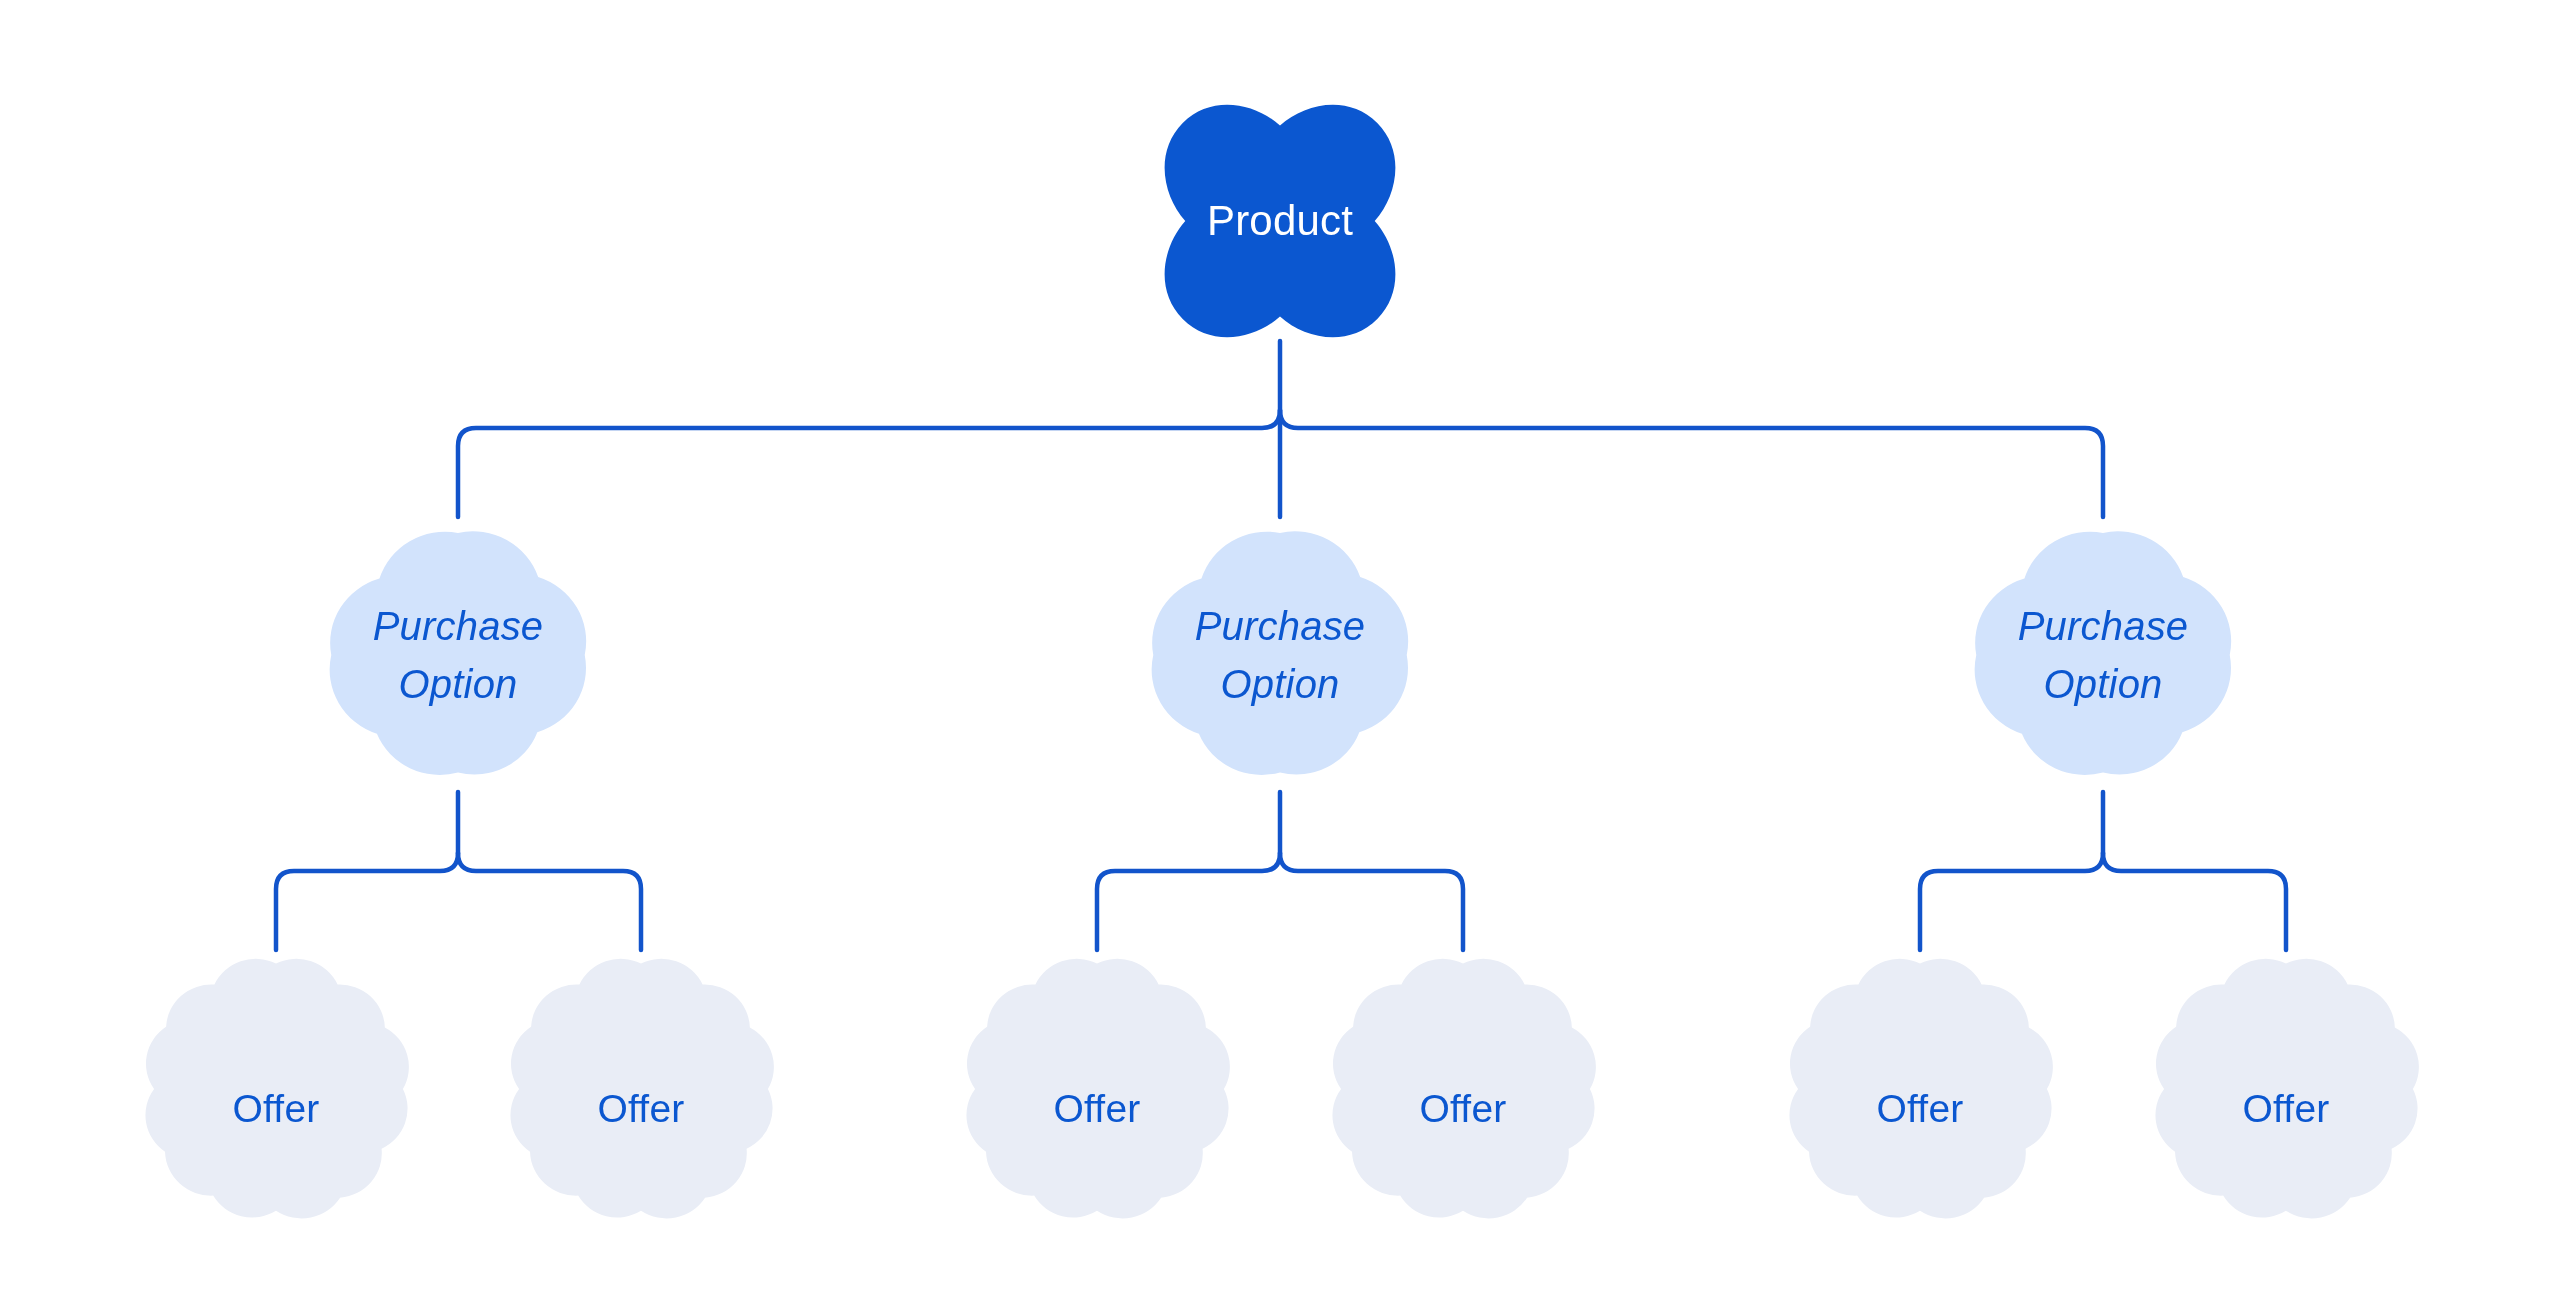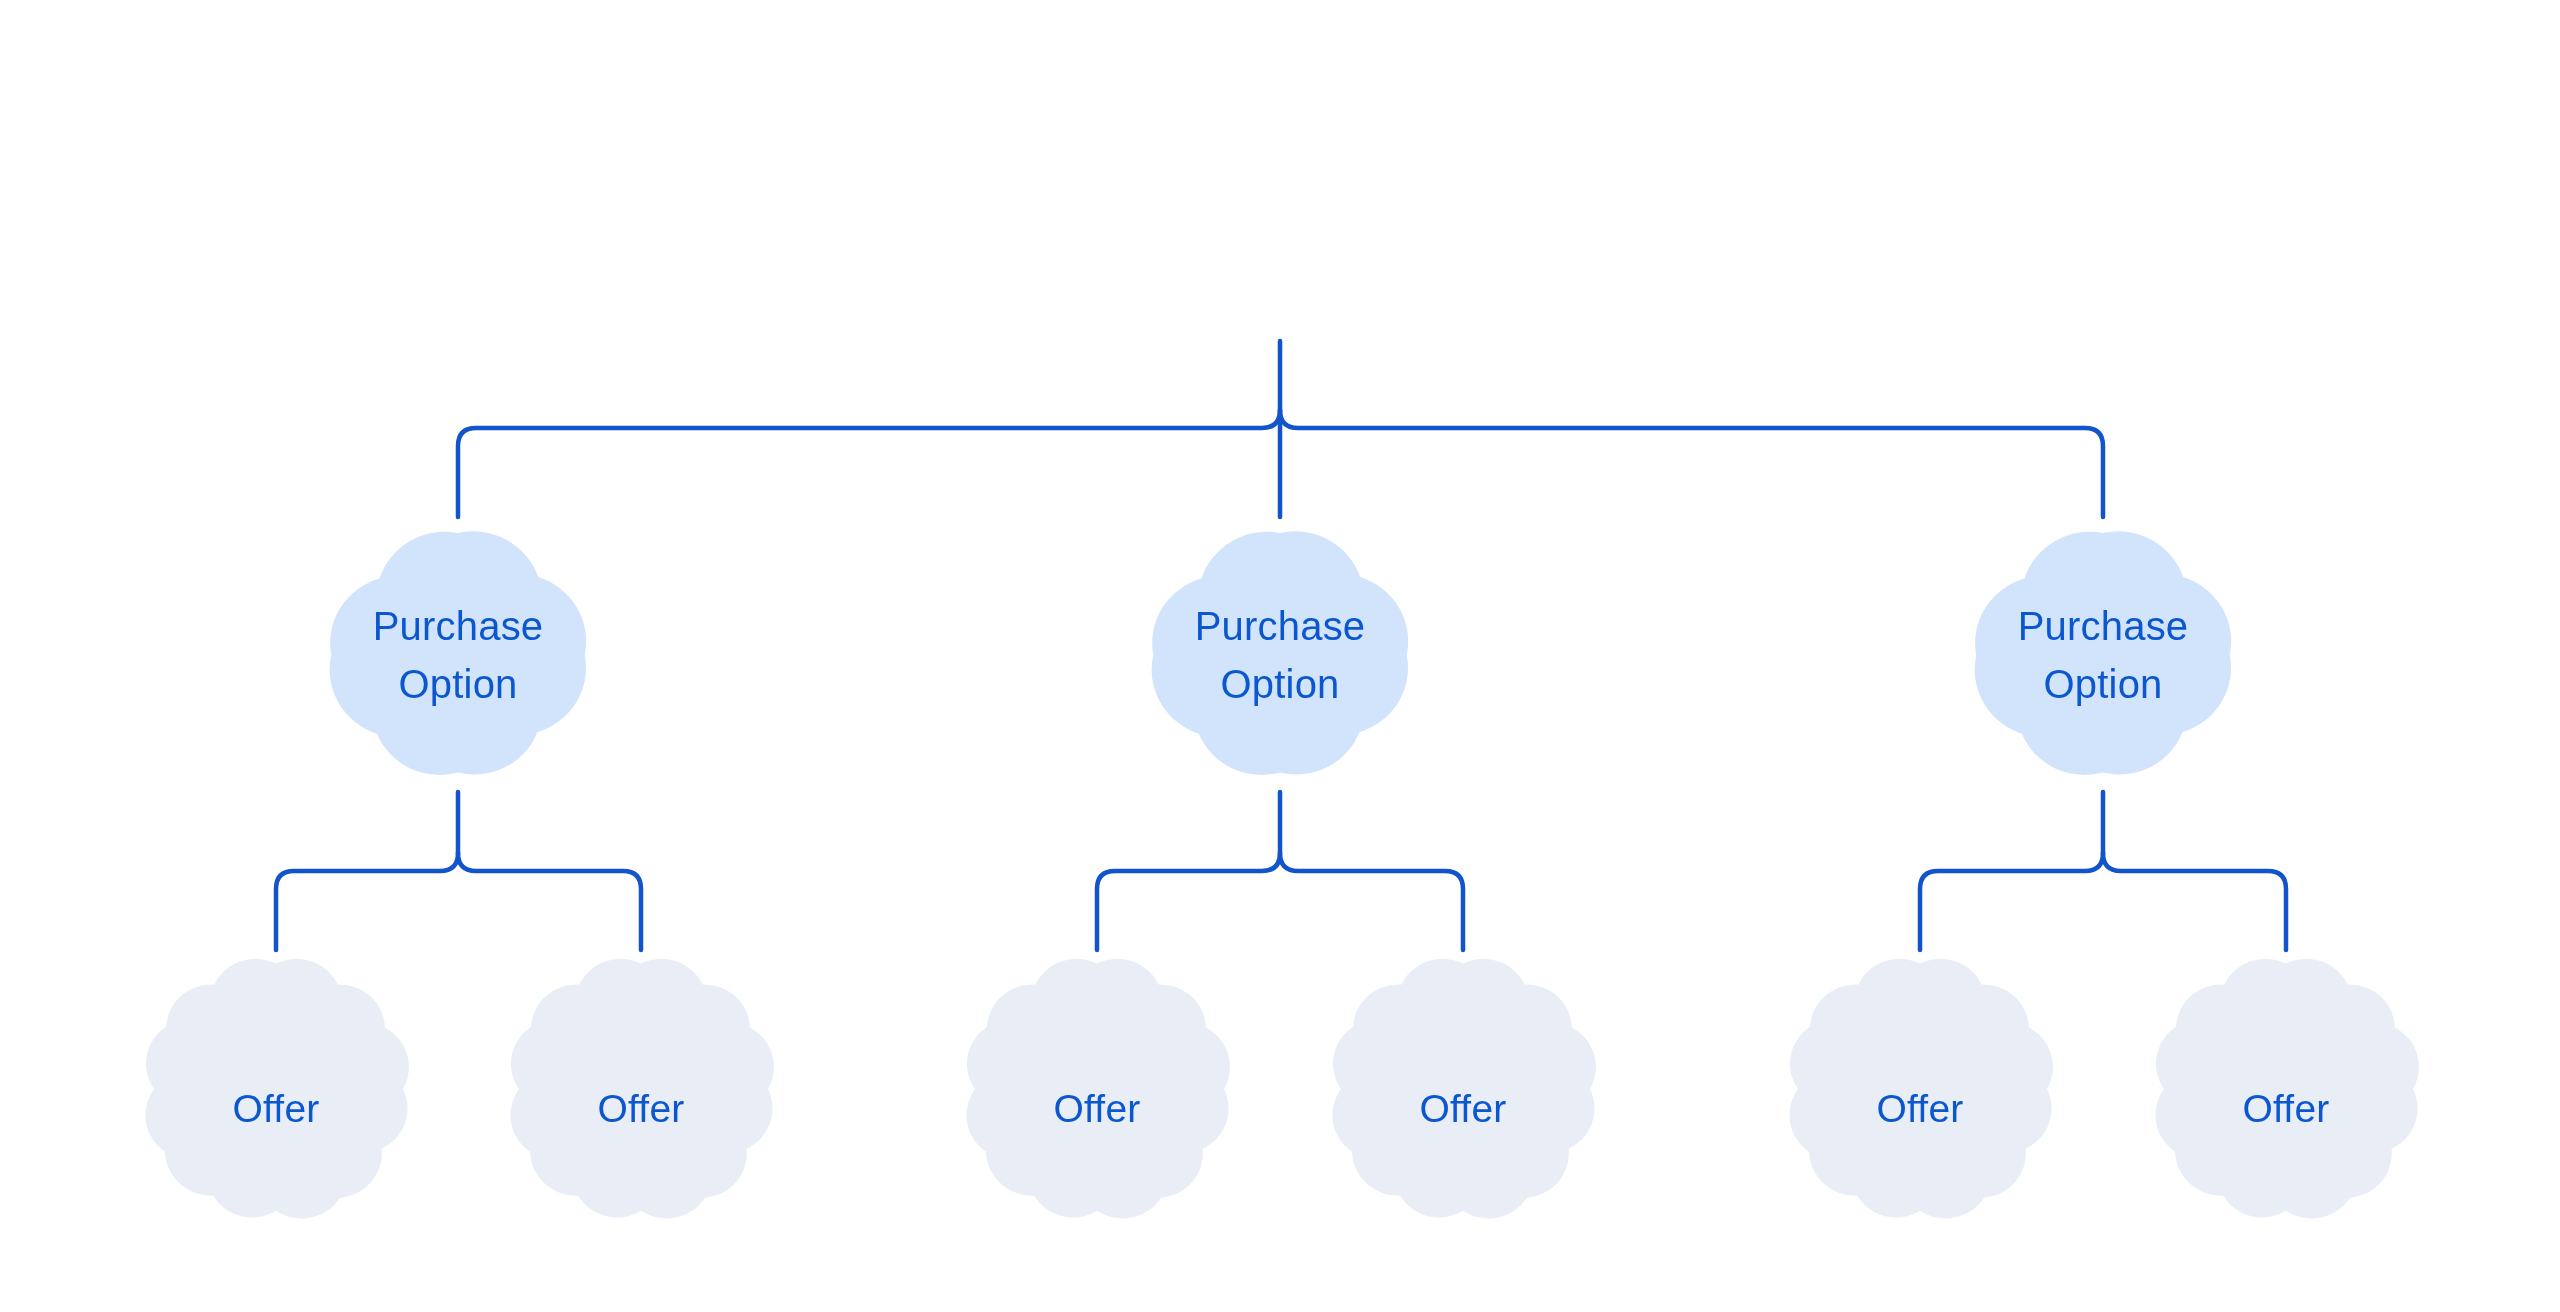--- a/index.html
+++ b/index.html
@@ -53,20 +53,21 @@
     width: 256px; height: 258px;
   }
   .node-product .shape path { fill: var(--blue, #0b57d0); }
   .node-product .label {
     color: var(--product-text, #ffffff);
     font-size: 42px;
   }
   .node-option {
     width: 292px; height: 284px;
     top: 513px;
+    font-style: italic;
   }
   .node-option .shape path { fill: var(--option-fill, #d2e3fc); }
   .node-option .label {
     color: var(--blue, #0b57d0);
     font-size: 40px;
     width: 200px;
   }
   .node-option.pos-0 { left: 312px; }
   .node-option.pos-1 { left: 1134px; }
   .node-option.pos-2 { left: 1957px; }
@@ -112,20 +113,26 @@
       <path d="M 1463 950 L 1463 889 Q 1463 871 1445 871 L 1298 871 Q 1280 871 1280 853"></path>
     </g>
 
     <g>
       <path d="M 2103 792 L 2103 853"></path>
       <path d="M 1920 950 L 1920 889 Q 1920 871 1938 871 L 2085 871 Q 2103 871 2103 853"></path>
       <path d="M 2286 950 L 2286 889 Q 2286 871 2268 871 L 2121 871 Q 2103 871 2103 853"></path>
     </g>
   </svg>
 
+  <div class="node node-product">
+    <svg class="shape" viewBox="0 0 200 200" preserveAspectRatio="none" aria-hidden="true">
+      <path d="M 100 26 C 120 8 154 2 176 24 C 198 46 192 80 174 100 C 192 120 198 154 176 176 C 154 198 120 192 100 174 C 80 192 46 198 24 176 C 2 154 8 120 26 100 C 8 80 2 46 24 24 C 46 2 80 8 100 26 Z"></path>
+    </svg>
+    <div class="label">Product</div>
+  </div>
 
   <div class="node node-option pos-0">
     <svg class="shape" viewBox="0 0 300 300" preserveAspectRatio="none" aria-hidden="true">
         <path d="M 150.0 21.0 A 71.0 71.0 0 0 1 232.4 67.6 A 71.5 71.5 0 0 1 280.2 150.0 A 71.2 71.2 0 0 1 231.5 231.5 A 69.0 69.0 0 0 1 150.0 274.0 A 69.5 69.5 0 0 1 66.7 233.3 A 71.7 71.7 0 0 1 19.8 150.0 A 71.0 71.0 0 0 1 69.3 69.3 A 70.5 70.5 0 0 1 150.0 21.0 Z"></path>
       </svg>
     <div class="label">Purchase Option</div>
   </div>
   <div class="node node-option pos-1">
     <svg class="shape" viewBox="0 0 300 300" preserveAspectRatio="none" aria-hidden="true">
         <path d="M 150.0 21.0 A 71.0 71.0 0 0 1 232.4 67.6 A 71.5 71.5 0 0 1 280.2 150.0 A 71.2 71.2 0 0 1 231.5 231.5 A 69.0 69.0 0 0 1 150.0 274.0 A 69.5 69.5 0 0 1 66.7 233.3 A 71.7 71.7 0 0 1 19.8 150.0 A 71.0 71.0 0 0 1 69.3 69.3 A 70.5 70.5 0 0 1 150.0 21.0 Z"></path>

